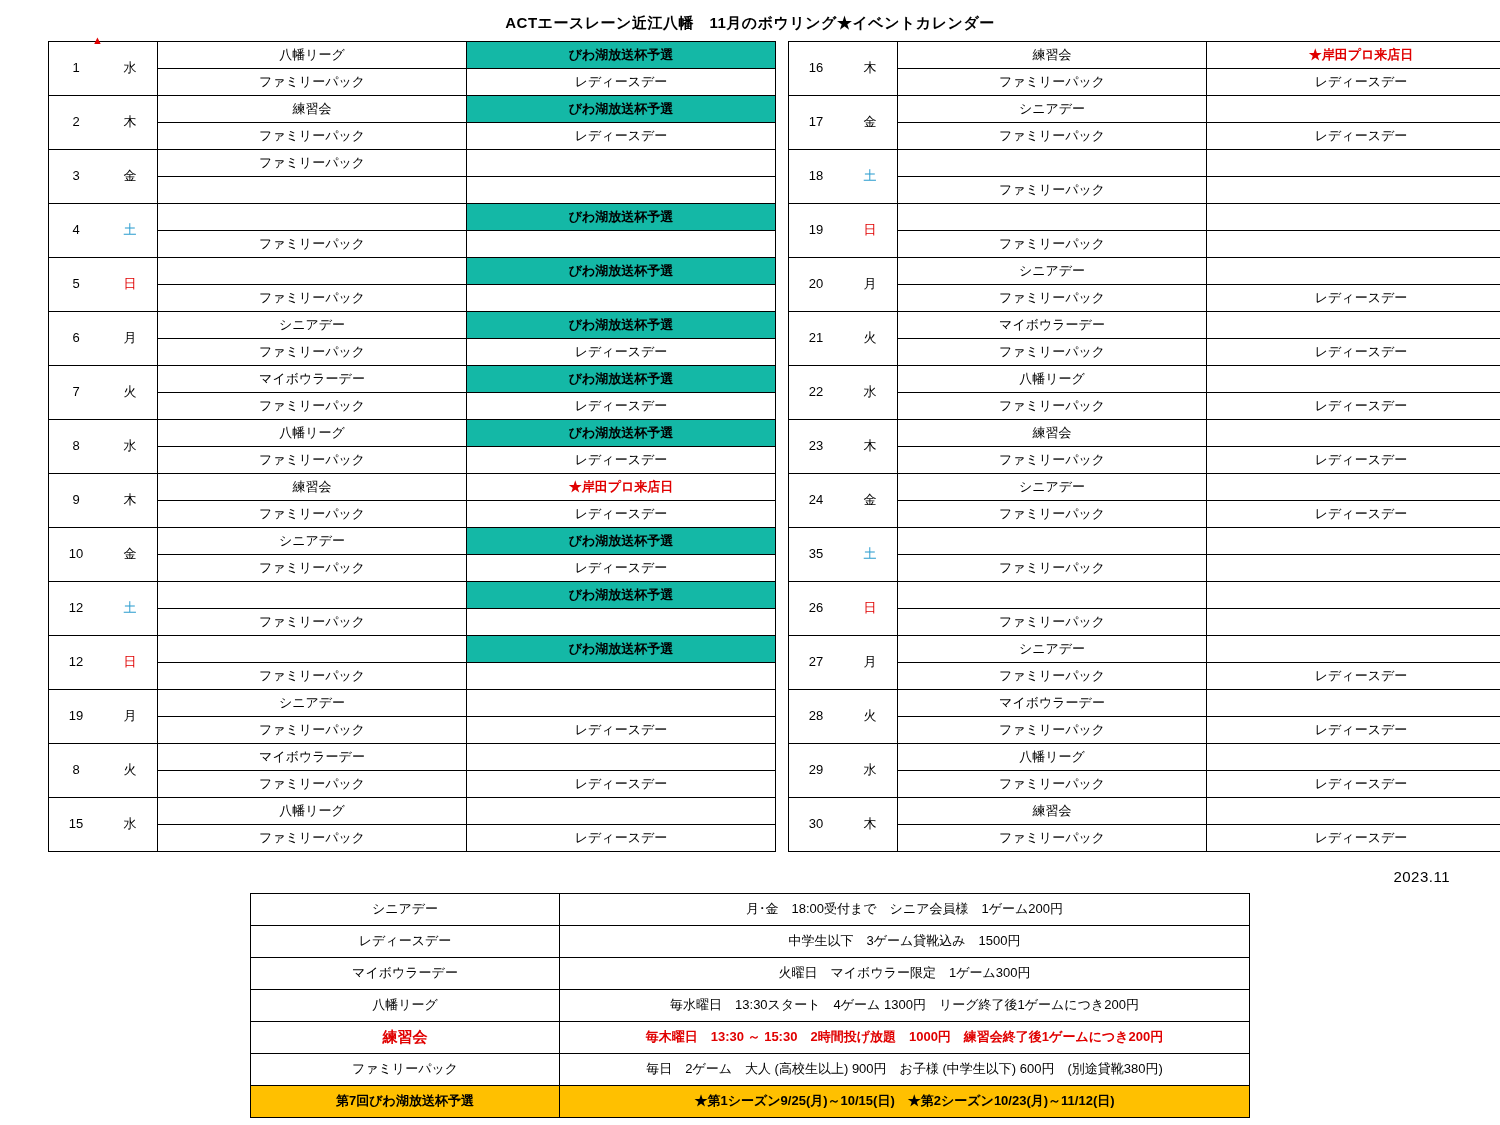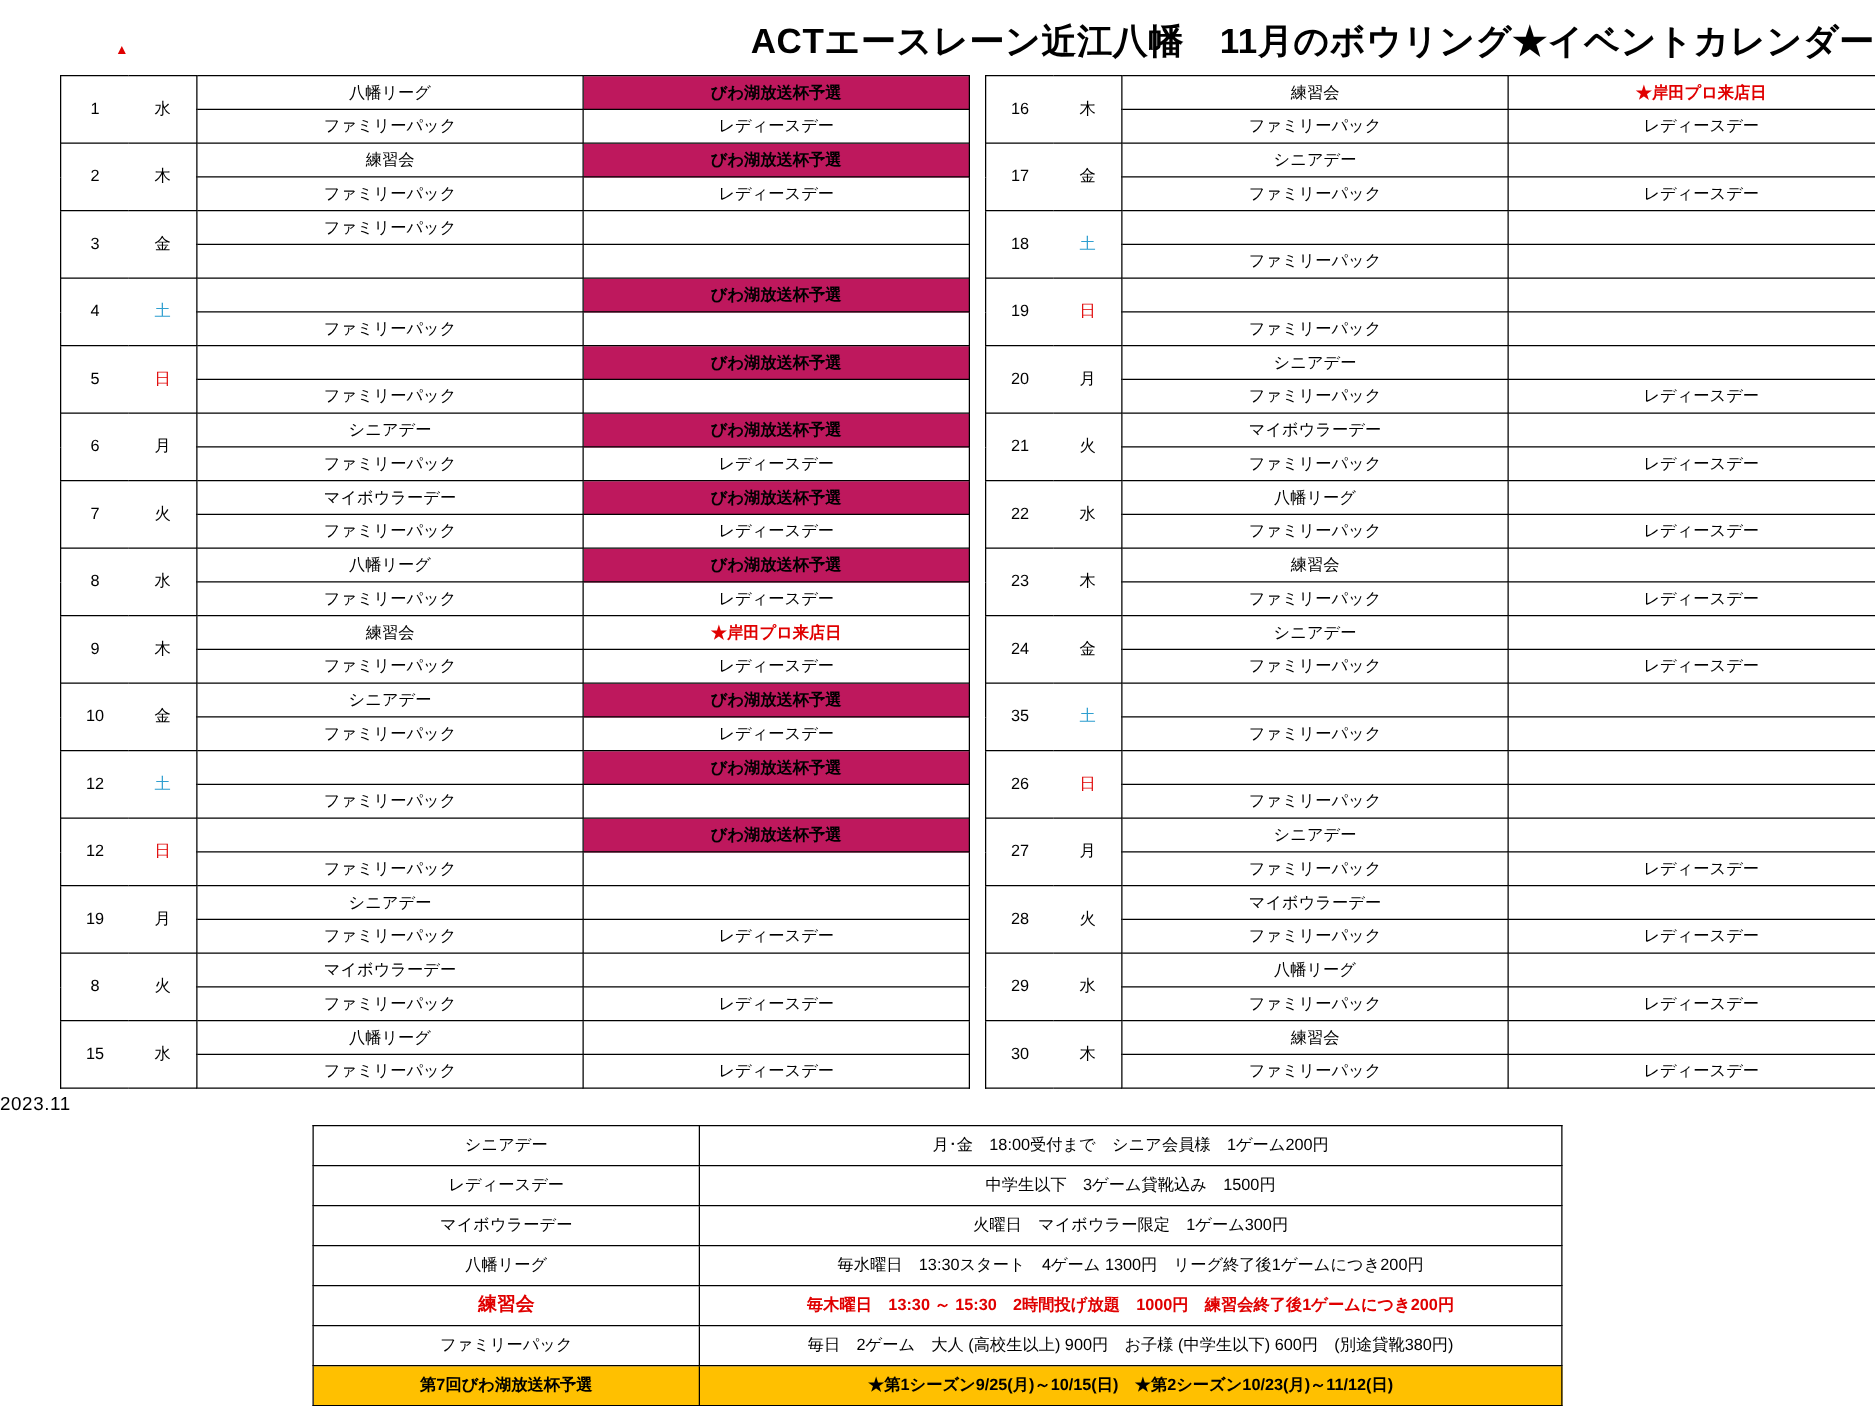--- a/index.html
+++ b/index.html
@@ -9,22 +9,22 @@
   }
   body {
     width: 1500px;
     height: 1125px;
     font-family: "Liberation Sans", sans-serif;
     color: #000000;
     position: relative;
     overflow: hidden;
   }
   .page-title {
-    text-align: right;
-    font-size: 28px;
+    text-align: center;
+    font-size: 15px;
     font-weight: bold;
     letter-spacing: 0.5px;
     margin-top: 14px;
     margin-bottom: 8px;
   }
   .cal-wrap {
     display: flex;
     justify-content: space-between;
     padding: 0 48px;
     box-sizing: border-box;
@@ -53,25 +53,26 @@
   td.dayname {
     width: 46px;
     font-size: 15px;
     border-left: none !important;
   }
   td.ev-left { width: 300px; }
   td.ev-right { width: 300px; }
   .sat { color: #2f9fd0; }
   .sun { color: #e00000; }
   .red-bold { color: #e00000; font-weight: bold; }
-  .hl { background: #be185d; font-weight: bold; }
+  .hl { background: #14b8a6; font-weight: bold; }
   .date-stamp {
+    text-align: right;
     padding-right: 50px;
     font-size: 15px;
-    margin-top: 4px;
+    margin-top: 16px;
     letter-spacing: 0.5px;
   }
   .legend-wrap {
     display: flex;
     justify-content: center;
     margin-top: 8px;
   }
   table.legend {
     border-collapse: collapse;
     table-layout: fixed;

